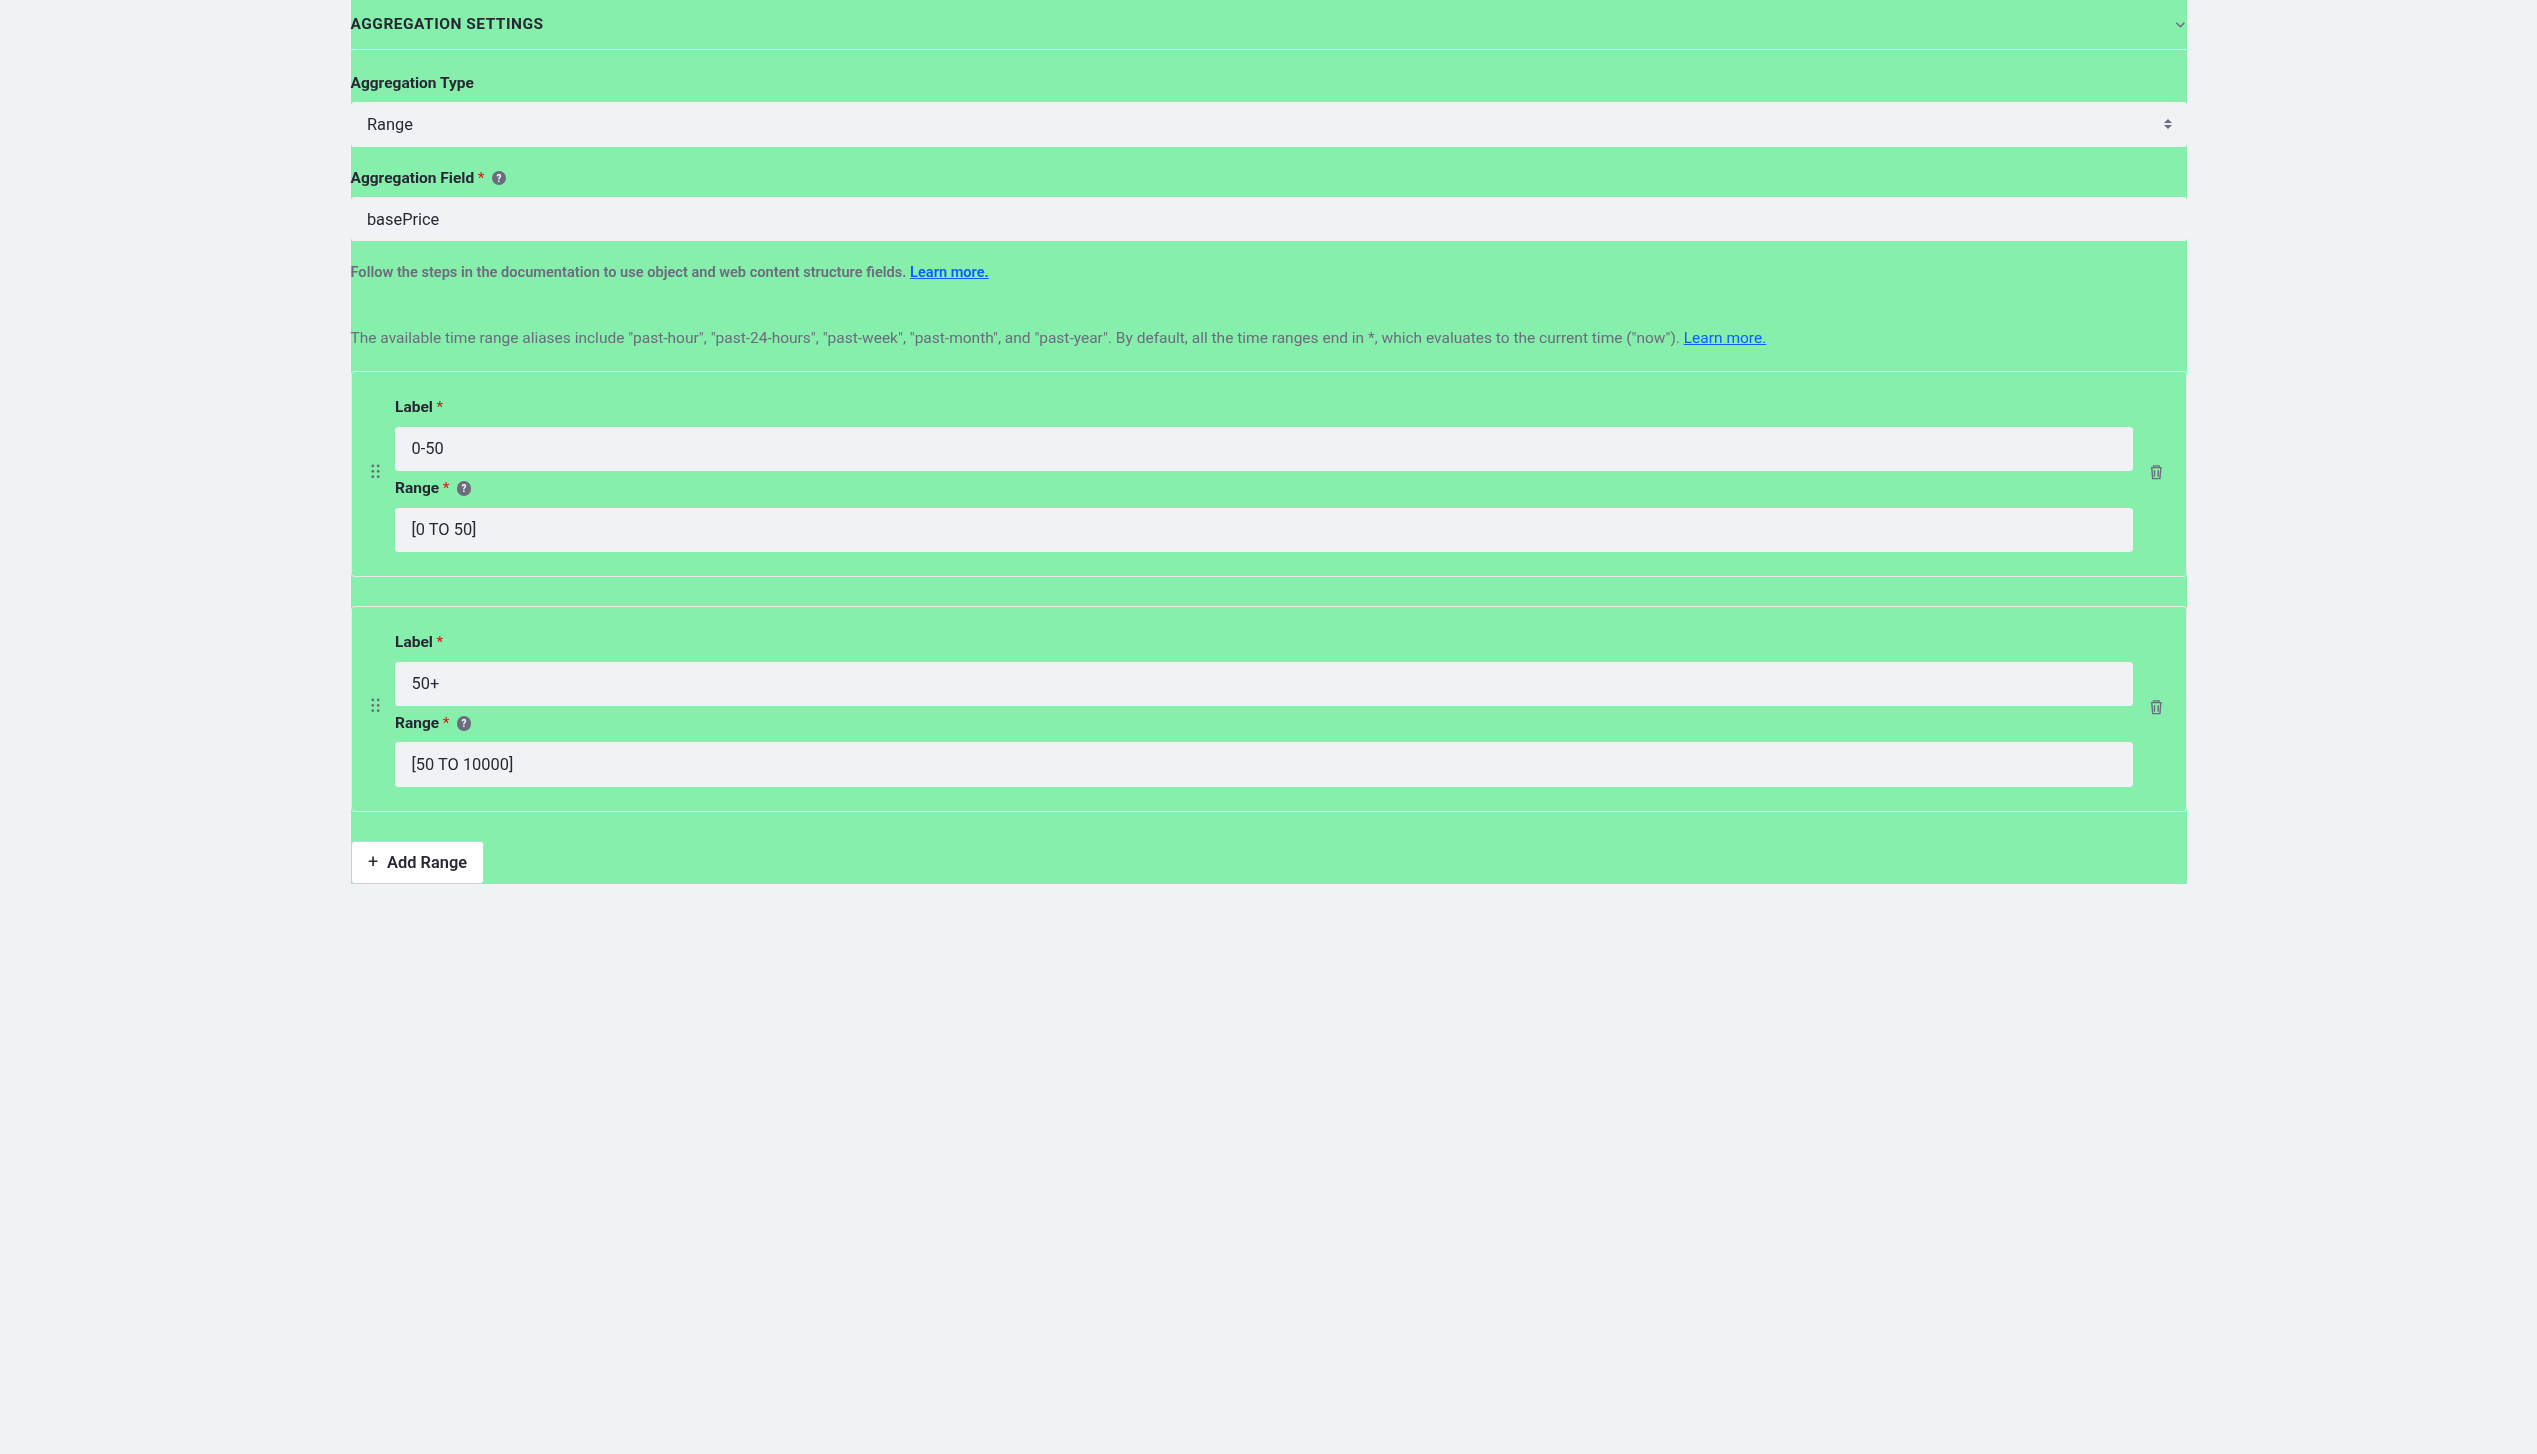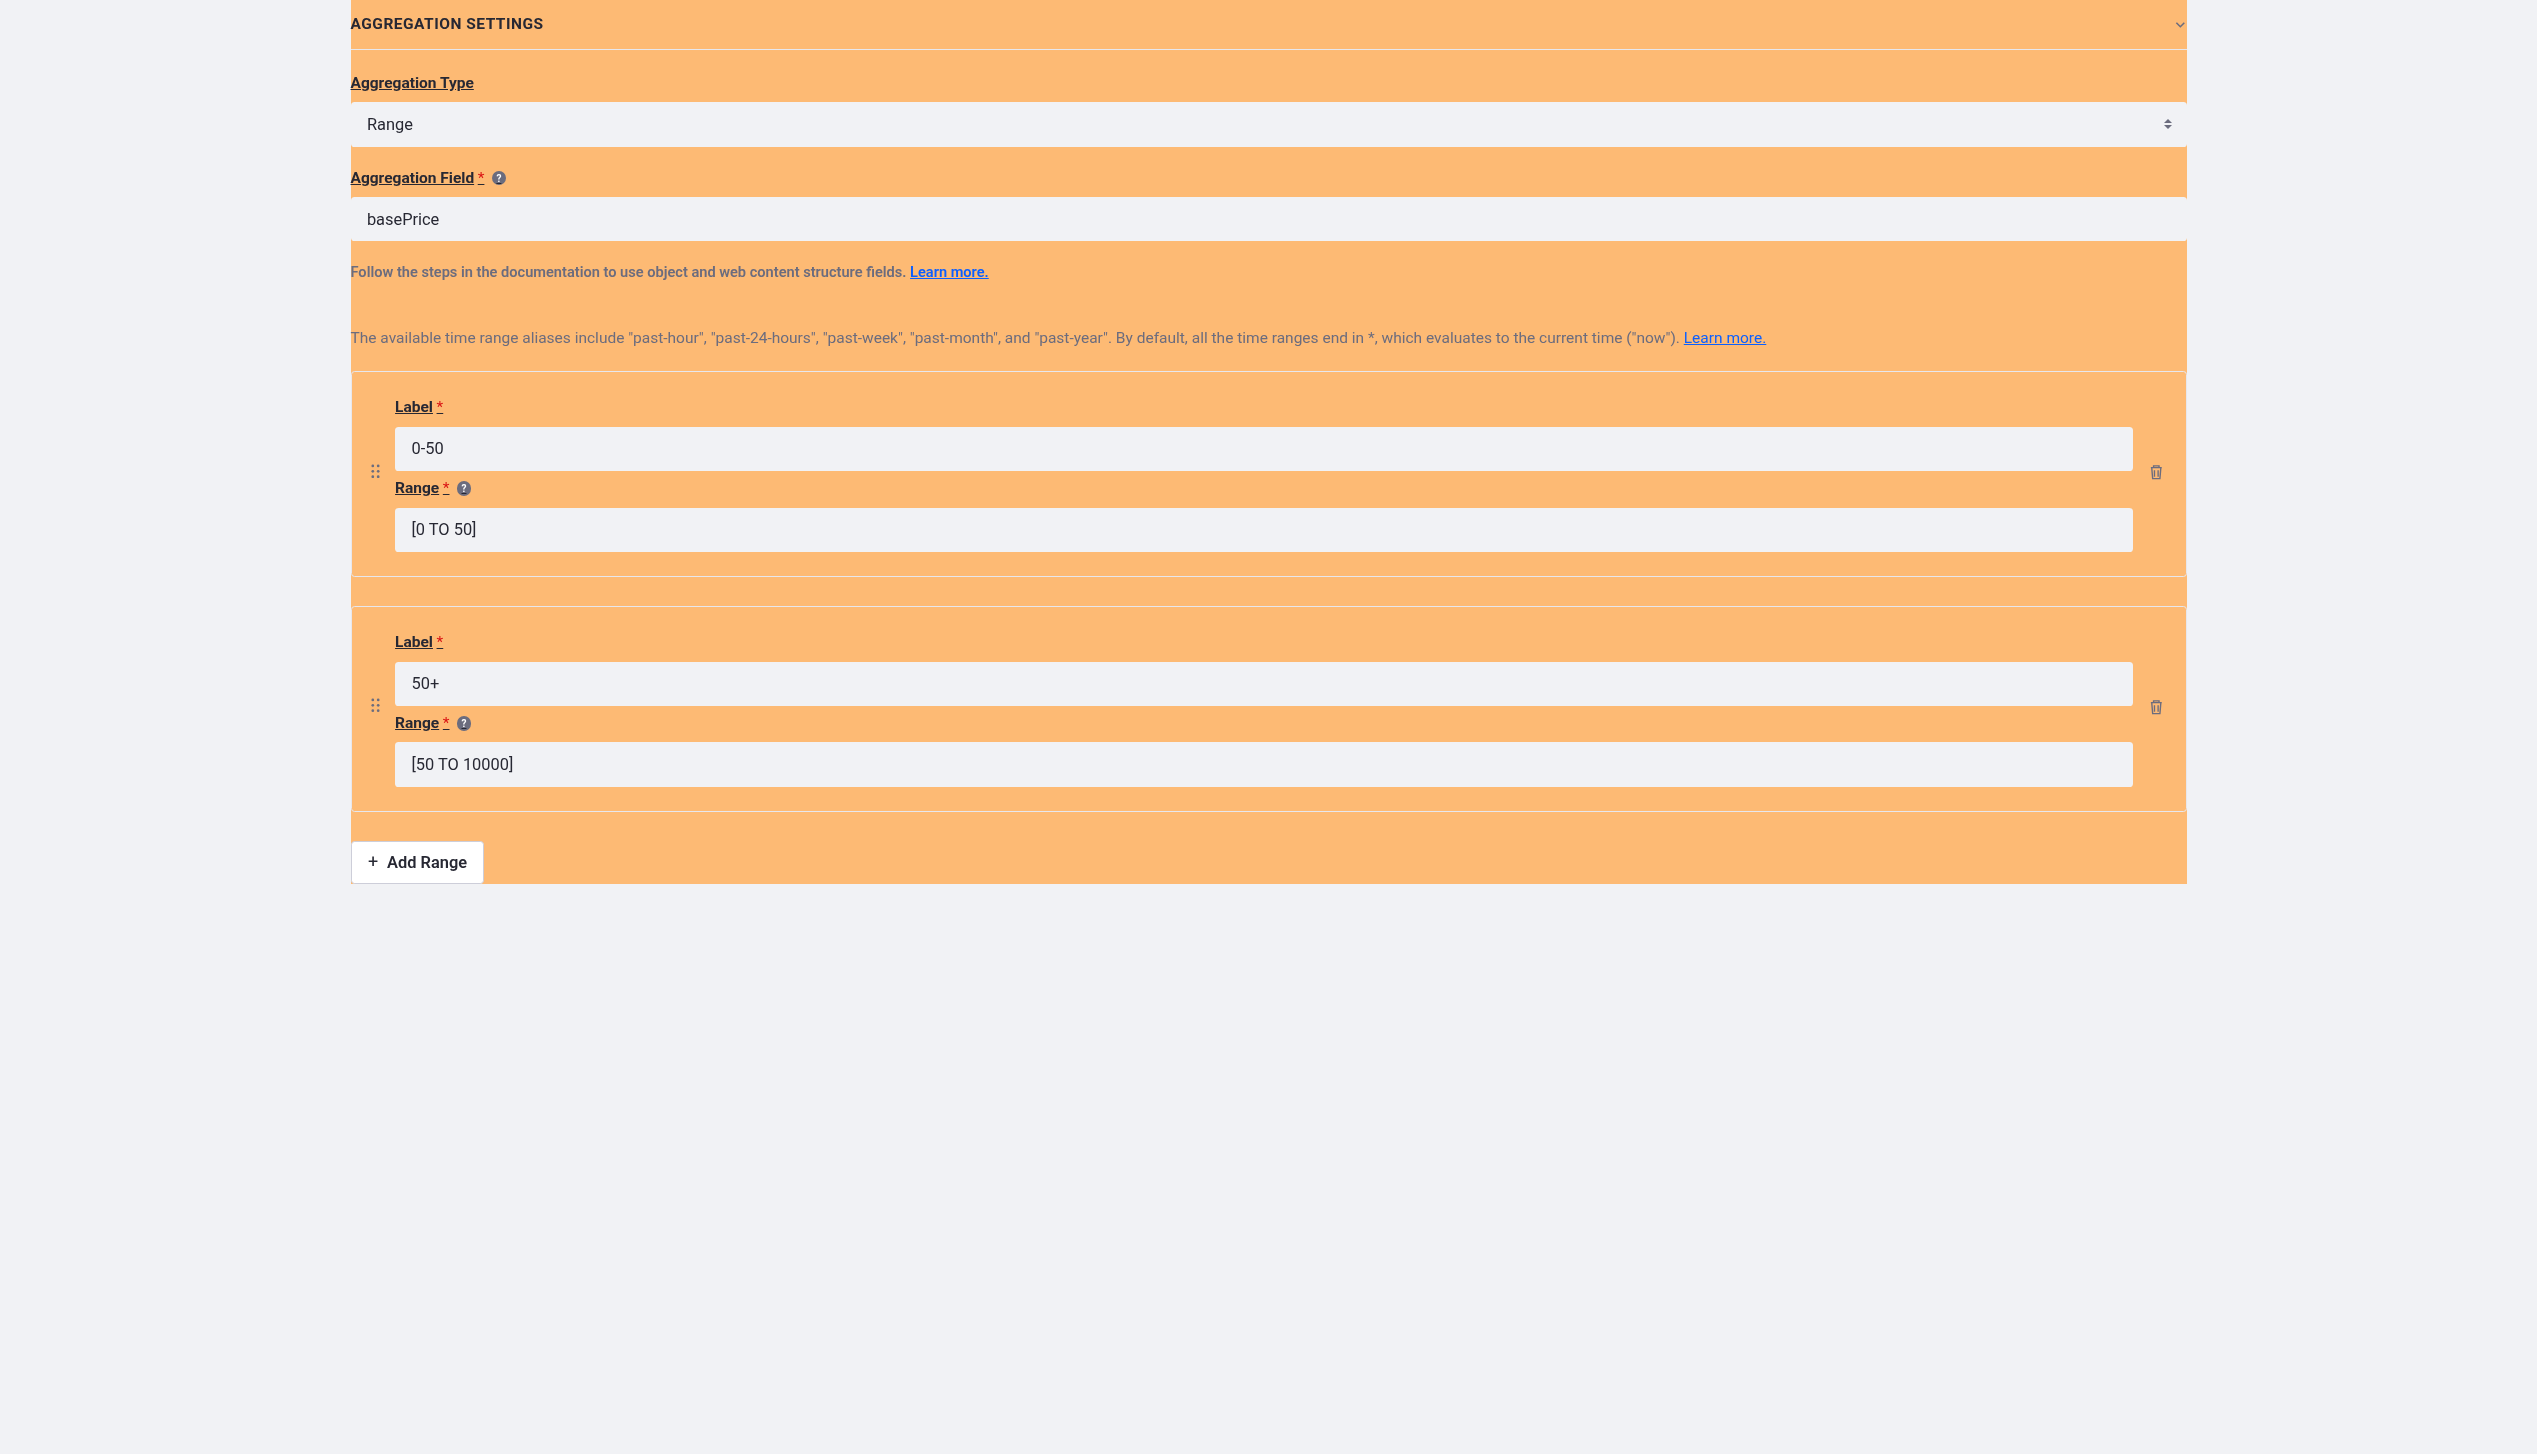--- a/index.html
+++ b/index.html
@@ -11,21 +11,21 @@
       font-family: -apple-system, BlinkMacSystemFont, "Segoe UI", Roboto, "Helvetica Neue", Arial, sans-serif;
       background: #f1f2f5;
       color: #272833;
       font-size: 14.6px;
       line-height: 1.5;
     }
     .container {
       max-width: 1836px;
       margin: 0 auto;
       padding: 0;
-      background: #fdba74;
+      background: #86efac;
     }
     .section-header {
       display: flex;
       justify-content: space-between;
       align-items: center;
       padding: 12.7px 0;
       border-bottom: 0.9px solid #e7e7ed;
       cursor: pointer;
     }
     .section-title {
@@ -42,21 +42,20 @@
       margin-bottom: 20px;
     }
     .field-label {
       font-size: 15.5px;
       font-weight: 700;
       color: #272833;
       margin-bottom: 7.3px;
       display: flex;
       align-items: center;
       gap: 3.6px;
-      text-decoration: underline;
     }
     .required-mark {
       color: #da1414;
       font-weight: 400;
     }
     .help-icon {
       display: inline-flex;
       align-items: center;
       justify-content: center;
       width: 14.6px;

